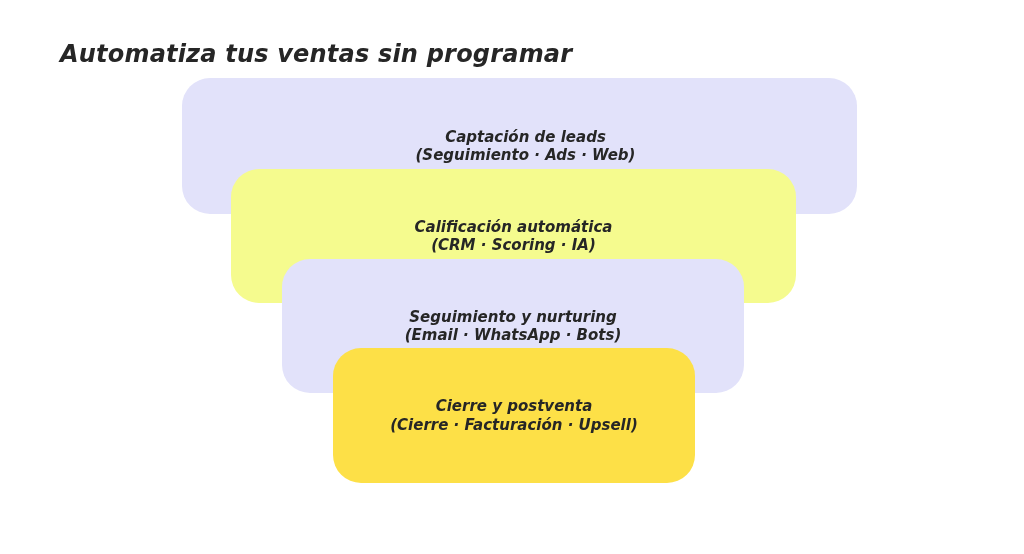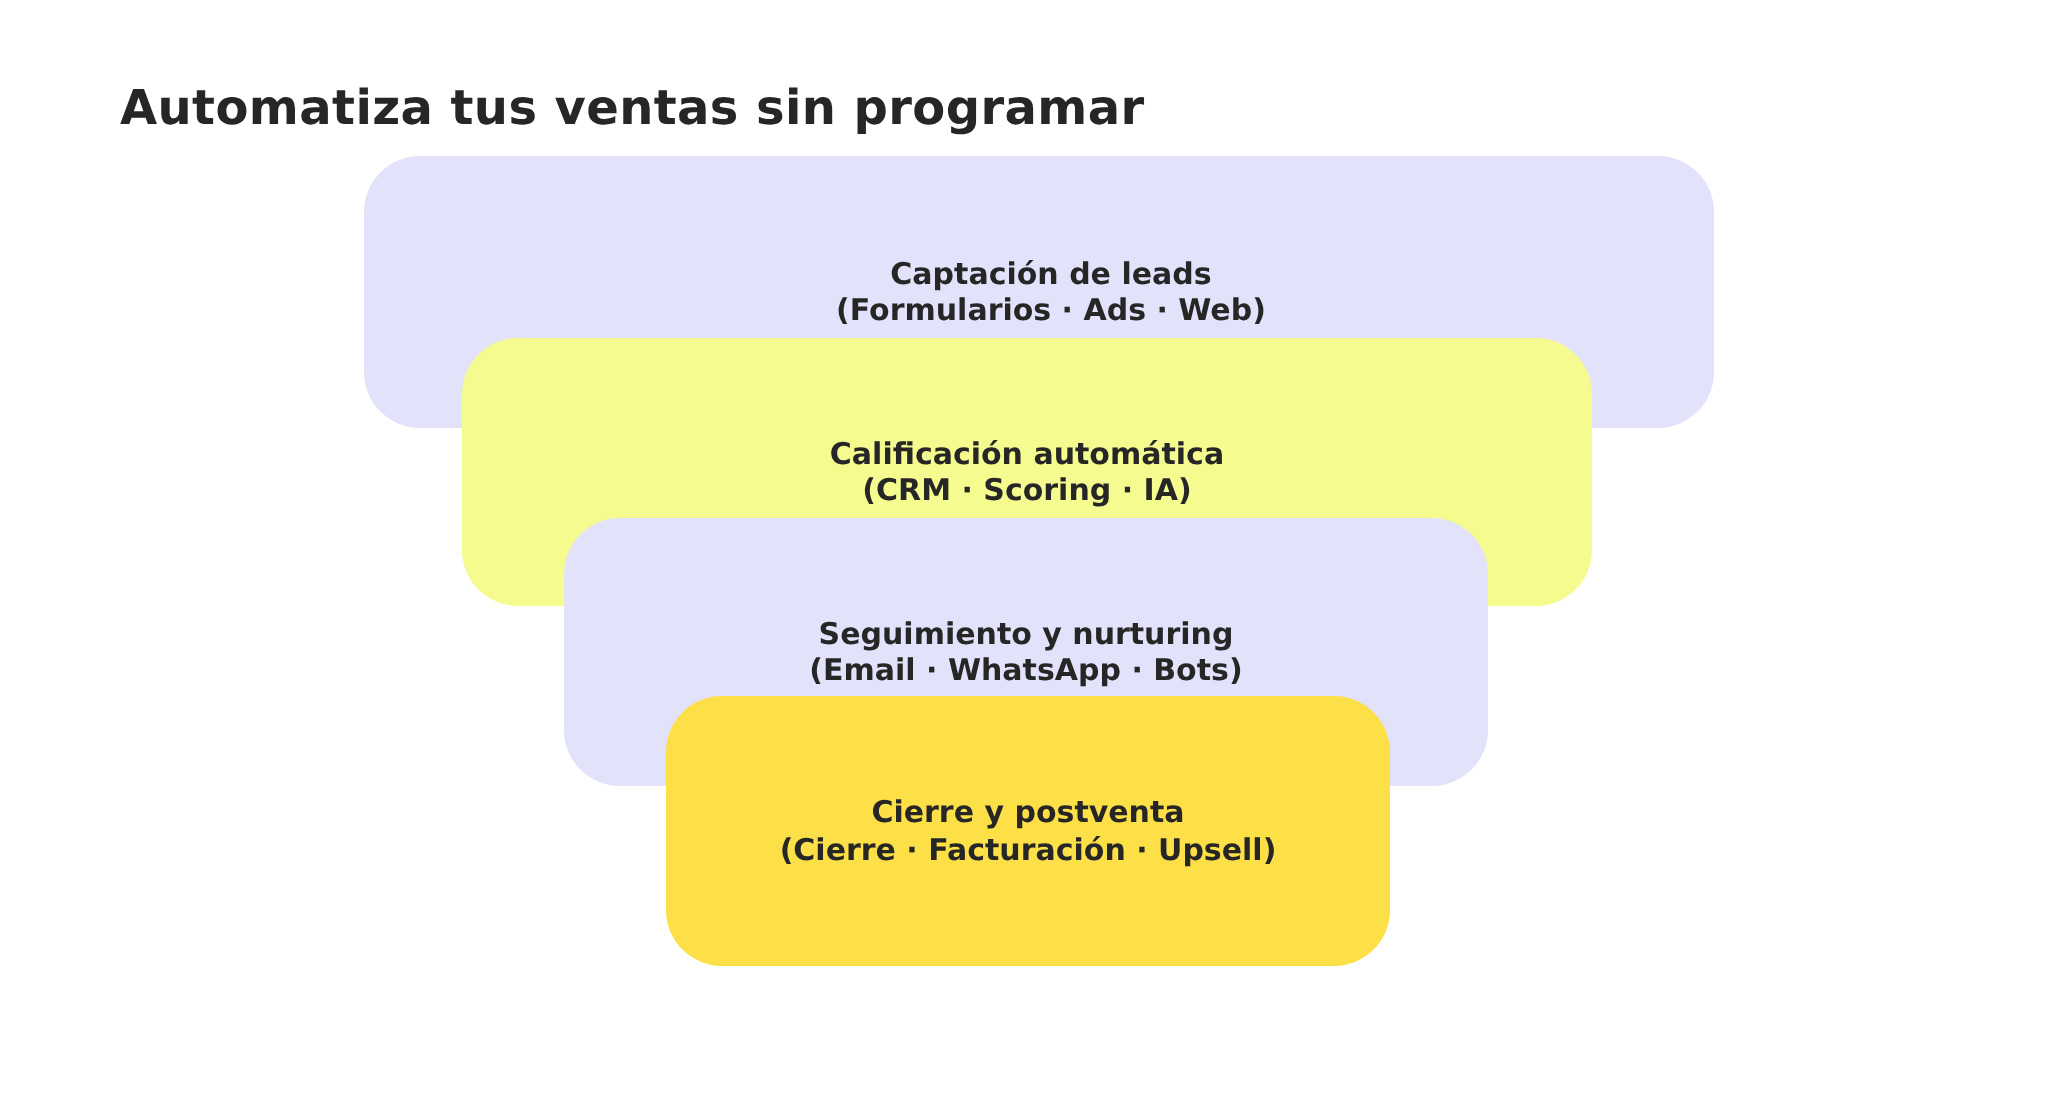--- a/index.html
+++ b/index.html
@@ -7,20 +7,21 @@
     padding: 0;
     background: #ffffff;
   }
   .canvas {
     position: relative;
     width: 1024px;
     height: 554px;
     background: #ffffff;
     font-family: "DejaVu Sans", "Liberation Sans", sans-serif;
     overflow: hidden;
+    font-style: italic;
   }
   .title {
     position: absolute;
     left: 60px;
     top: 40px;
     margin: 0;
     font-size: 24px;
     font-weight: bold;
     color: #262626;
     letter-spacing: 0.2px;
@@ -51,21 +52,21 @@
 </style>
 </head>
 <body>
 
 <div class="canvas">
 
   <h1 class="title" data-bind="title">Automatiza tus ventas sin programar</h1>
 
   <div class="stage s0" data-bind-bg="funnel.stages.0.color" style="background-color: rgb(226, 226, 250);">
     <div class="label" data-bind="funnel.stages.0.label">Captación de leads</div>
-    <div class="sublabel" data-bind="funnel.stages.0.sublabel">(Formularios · Ads · Web)</div>
+    <div class="sublabel" data-bind="funnel.stages.0.sublabel">(Seguimiento · Ads · Web)</div>
   </div>
 
   <div class="stage s1" data-bind-bg="funnel.stages.1.color" style="background-color: rgb(245, 251, 142);">
     <div class="label" data-bind="funnel.stages.1.label">Calificación automática</div>
     <div class="sublabel" data-bind="funnel.stages.1.sublabel">(CRM · Scoring · IA)</div>
   </div>
 
   <div class="stage s2" data-bind-bg="funnel.stages.2.color" style="background-color: rgb(226, 226, 250);">
     <div class="label" data-bind="funnel.stages.2.label">Seguimiento y nurturing</div>
     <div class="sublabel" data-bind="funnel.stages.2.sublabel">(Email · WhatsApp · Bots)</div>

